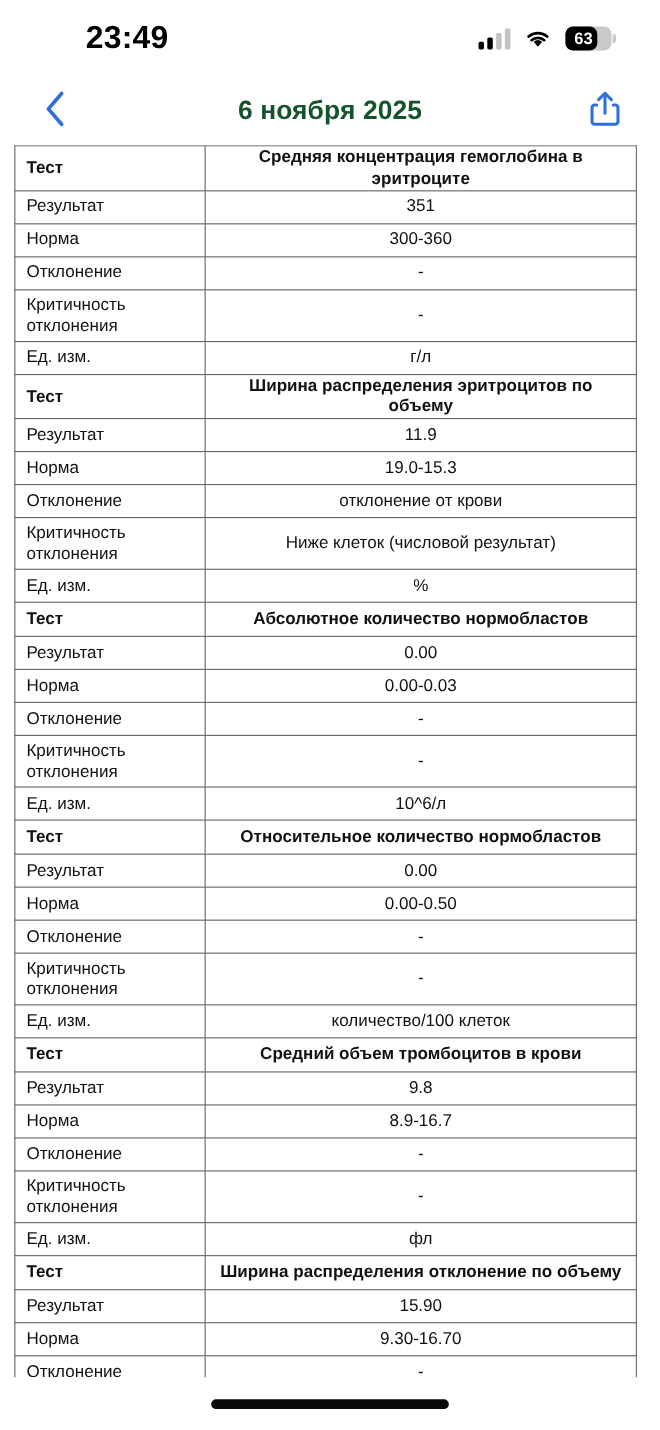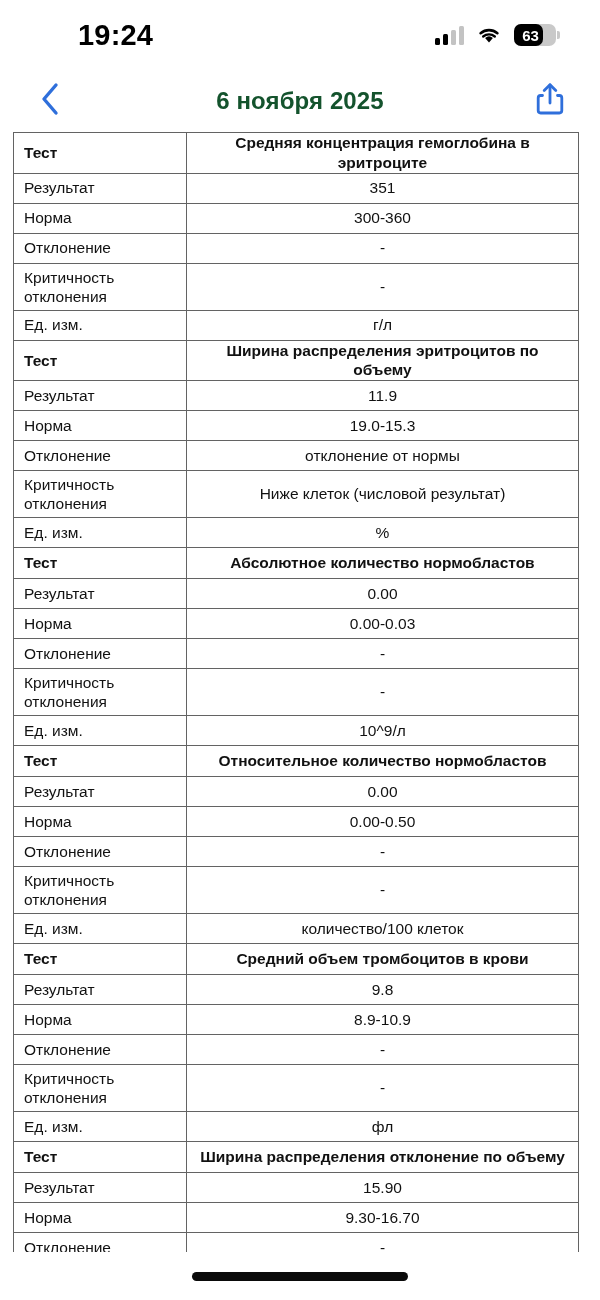--- a/index.html
+++ b/index.html
@@ -174,21 +174,21 @@
     border-radius: 5px;
     background: #0a0a0a;
   }
 </style>
 </head>
 <body>
 
 <div class="screen">
 
   <div class="status-bar">
-    <div class="status-time">19:24</div>
+    <div class="status-time">23:49</div>
 
     <div class="status-right">
       <span class="cellular">
         <i></i>
           <i></i>
           <i></i>
           <i></i>
       </span>
 
       <span>
@@ -265,21 +265,21 @@
         <tr class="row-normal">
           <td class="label">Результат</td>
           <td class="value">11.9</td>
         </tr>
         <tr class="row-normal">
           <td class="label">Норма</td>
           <td class="value">19.0-15.3</td>
         </tr>
         <tr class="row-normal">
           <td class="label">Отклонение</td>
-          <td class="value">отклонение от нормы</td>
+          <td class="value">отклонение от крови</td>
         </tr>
         <tr class="row-crit">
           <td class="label two-line"><span>Критичность</span><br><span>отклонения</span></td>
           <td class="value">Ниже клеток (числовой результат)</td>
         </tr>
         <tr class="row-normal">
           <td class="label">Ед. изм.</td>
           <td class="value">%</td>
         </tr>
 
@@ -298,21 +298,21 @@
         <tr class="row-normal">
           <td class="label">Отклонение</td>
           <td class="value">-</td>
         </tr>
         <tr class="row-crit">
           <td class="label two-line"><span>Критичность</span><br><span>отклонения</span></td>
           <td class="value">-</td>
         </tr>
         <tr class="row-normal">
           <td class="label">Ед. изм.</td>
-          <td class="value">10^9/л</td>
+          <td class="value">10^6/л</td>
         </tr>
 
         <tr class="row-test">
           <td class="label">Тест</td>
           <td class="value">Относительное количество нормобластов</td>
         </tr>
         <tr class="row-normal">
           <td class="label">Результат</td>
           <td class="value">0.00</td>
         </tr>
@@ -336,21 +336,21 @@
         <tr class="row-test">
           <td class="label">Тест</td>
           <td class="value">Средний объем тромбоцитов в крови</td>
         </tr>
         <tr class="row-normal">
           <td class="label">Результат</td>
           <td class="value">9.8</td>
         </tr>
         <tr class="row-normal">
           <td class="label">Норма</td>
-          <td class="value">8.9-10.9</td>
+          <td class="value">8.9-16.7</td>
         </tr>
         <tr class="row-normal">
           <td class="label">Отклонение</td>
           <td class="value">-</td>
         </tr>
         <tr class="row-crit">
           <td class="label two-line"><span>Критичность</span><br><span>отклонения</span></td>
           <td class="value">-</td>
         </tr>
         <tr class="row-normal">

